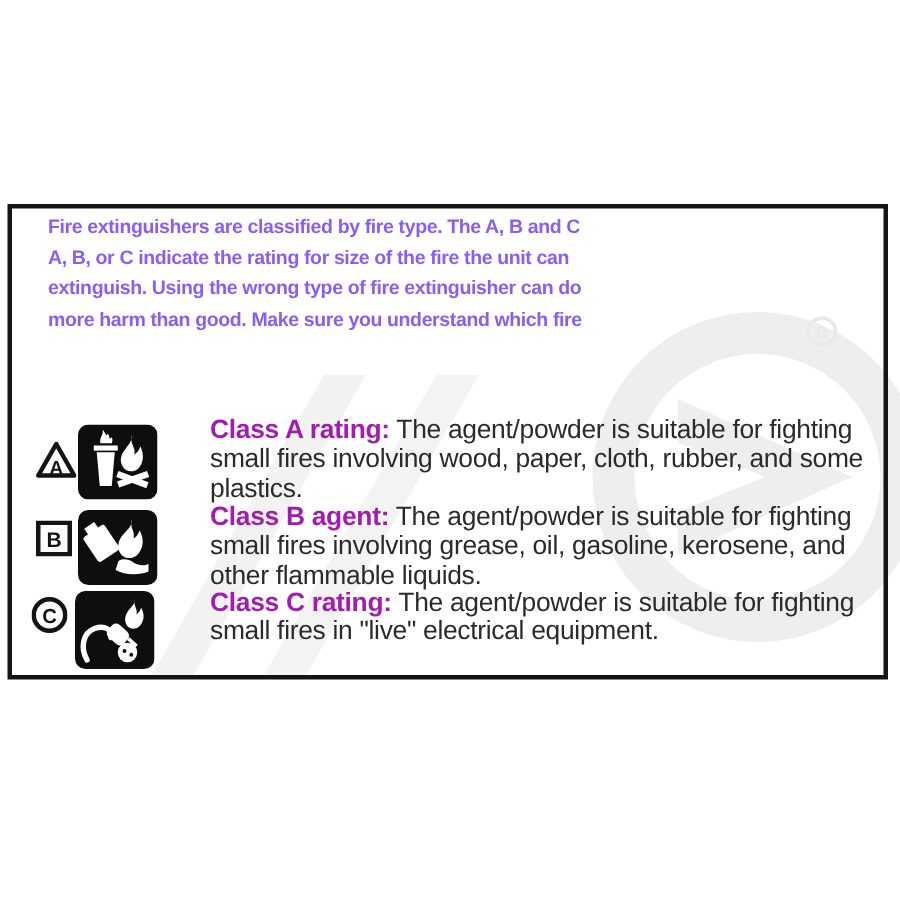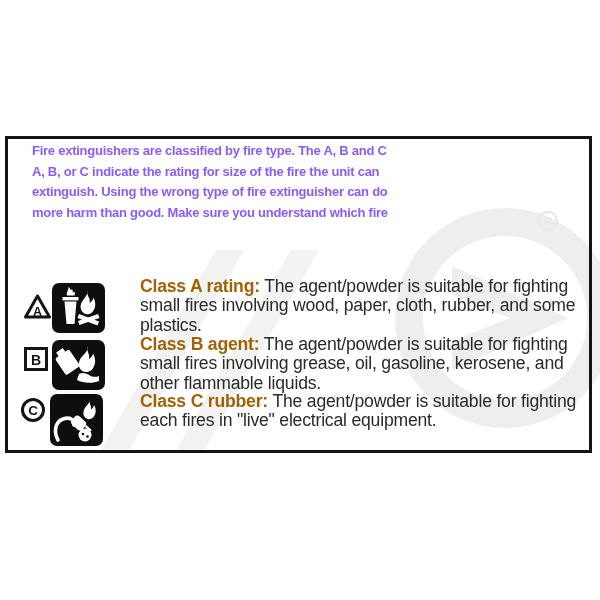--- a/index.html
+++ b/index.html
@@ -18,21 +18,21 @@
     letter-spacing:-0.25px;
     margin-left:20px;
   }
   .intro div{white-space:nowrap;}
   .badge{position:absolute;z-index:3;}
   .pictogram{position:absolute;z-index:3;}
   .desc{
     position:absolute;left:140px;width:452px;z-index:2;margin:0;
     font-size:17.6px;line-height:19.4px;color:#2a2a28;letter-spacing:-0.2px;
   }
-  .desc .b{font-weight:bold;color:#a16207;}
+  .desc .b{font-weight:bold;color:#a21caf;}
   .badge text, .pictogram text{font-family:"Liberation Sans", sans-serif;}
 </style>
 </head>
 <body>
 
 <div class="canvas">
 
   <svg class="watermark" width="600" height="600" viewBox="0 0 600 600">
     <polygon points="100,452 128,452 244,250 216,250" fill="#f2f2f0"></polygon>
     <polygon points="175,452 203,452 319,250 291,250" fill="#f3f3f1"></polygon>
@@ -98,17 +98,17 @@
       <rect x="21" y="24" width="14" height="11" rx="3.5" fill="#ffffff"></rect>
       <rect x="35" y="25.8" width="7.5" height="2.4" fill="#ffffff"></rect>
       <rect x="35" y="30.6" width="7.5" height="2.4" fill="#ffffff"></rect>
     </g>
     <circle cx="35" cy="41" r="6.5" fill="#ffffff"></circle>
     <circle cx="33" cy="40" r="1.3" fill="#0e0e0e"></circle>
     <circle cx="37.5" cy="42.5" r="1.3" fill="#0e0e0e"></circle>
     <path d="M40 5 C38.5 10 42 11.5 41 15.5 C43.8 13.8 44 11 44 11 C46.8 15.5 46 20.5 43 23.5 C40 26.3 35.5 25.5 34 21.8 C32.6 18.5 34 15 36 12.5 C38 10 40 8.5 40 5 Z" fill="#ffffff"></path>
   </svg>
   <p class="desc" style="top:392px">
-    <span class="b">Class C rubber:</span>
-    <span>The agent/powder is suitable for fighting each fires in "live" electrical equipment.</span>
+    <span class="b">Class C rating:</span>
+    <span>The agent/powder is suitable for fighting small fires in "live" electrical equipment.</span>
   </p>
 
 </div>
 
 </body></html>

